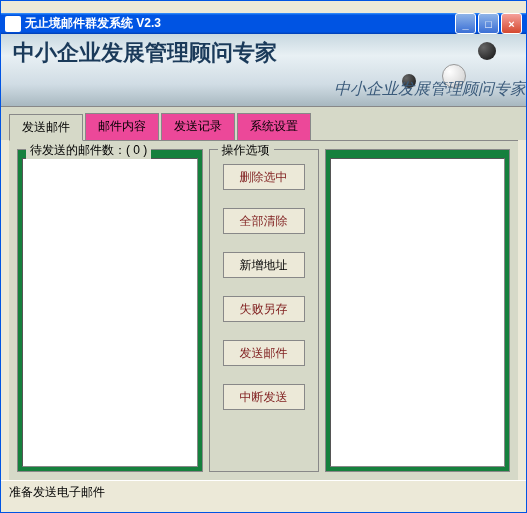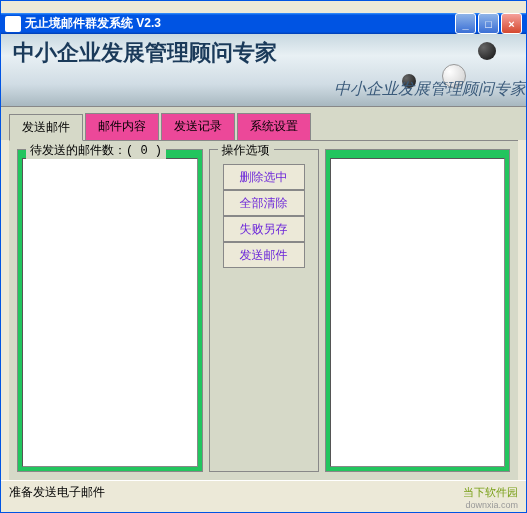--- a/index.html
+++ b/index.html
@@ -16,27 +16,27 @@
 .banner .sub { position: absolute; right: 0; bottom: 6px; font-size: 16px; color: #3a5a7a; font-family: Liberation Serif, serif; font-style: italic; }
 .banner .stone { position: absolute; border-radius: 50%; }
 .s1 { width: 18px; height: 18px; background: radial-gradient(circle at 30% 30%, #666, #111); top: 8px; right: 30px; }
 .s2 { width: 24px; height: 24px; background: radial-gradient(circle at 30% 30%, #fff, #ccc); top: 30px; right: 60px; border:1px solid #999; }
 .s3 { width: 14px; height: 14px; background: radial-gradient(circle at 30% 30%, #666, #111); top: 40px; right: 110px; }
 .tabs { display: flex; padding: 6px 8px 0 8px; background: #d6d9c8; }
 .tab { padding: 4px 12px; border: 1px solid #888; border-bottom: none; margin-right: 2px; background: #ec4899; font-size: 12px; cursor: pointer; }
 .tab.active { background: #d6d9c8; border-bottom: 1px solid #d6d9c8; position: relative; top: 1px; }
 .content { flex: 1; background: #d6d9c8; border-top: 1px solid #888; margin: 0 8px 0 8px; padding: 8px; display: flex; gap: 6px; }
 .panel { flex: 1; display: flex; flex-direction: column; }
-.panel .grp { border: 1px solid #888; flex: 1; position: relative; padding: 8px 4px 4px 4px; background: #22c55e; font-family: Liberation Mono, monospace; }
+.panel .grp { border: 1px solid #888; flex: 1; position: relative; padding: 8px 4px 4px 4px; background: #15803d; }
 .panel .grp legend, .grp-title { position: absolute; top: -8px; left: 8px; background: #d6d9c8; padding: 0 4px; font-size: 12px; }
 .listbox { width: 100%; height: 100%; background: #fff; border: 1px solid #888; border-top-color: #555; border-left-color: #555; }
 .mid { width: 110px; display: flex; flex-direction: column; }
-.mid .grp { border: 1px solid #888; flex: 1; position: relative; padding: 14px 8px 8px 8px; display: flex; flex-direction: column; gap: 0; align-items: center; background: #d6d9c8; }
+.mid .grp { border: 1px solid #888; flex: 1; position: relative; padding: 14px 8px 8px 8px; display: flex; flex-direction: column; gap: 18px; align-items: center; background: #d6d9c8; }
 .abtn { width: 82px; height: 26px; border: 1px solid #888; background: #ece9d8; font-size: 12px; cursor: pointer; }
-.abtn:disabled { color: #6d28d9; cursor: default; }
+.abtn:disabled { color: #7f1d1d; cursor: default; }
 .statusbar { height: 32px; border-top: 1px solid #fff; padding: 3px 8px; font-size: 12px; background: #ece9d8; position: relative; }
 .watermark { position: absolute; right: 8px; bottom: 2px; font-size: 11px; color: #7aa01a; }
 .watermark .sm { font-size: 9px; color: #999; display: block; text-align: right; }
 </style>
 </head>
 <body>
 
 <div class="window">
   <div class="titlebar">
     <div class="icon"></div>
@@ -69,32 +69,30 @@
         <div class="grp-title">待发送的邮件数：( 0 )</div>
         <div class="listbox"></div>
       </div>
     </div>
 
     <div class="mid">
       <div class="grp">
         <div class="grp-title">操作选项</div>
         <button class="abtn" disabled="">删除选中</button>
         <button class="abtn" disabled="">全部清除</button>
+        <button class="abtn">新增地址</button>
         <button class="abtn" disabled="">失败另存</button>
         <button class="abtn" disabled="">发送邮件</button>
+        <button class="abtn" disabled="">中断发送</button>
       </div>
     </div>
 
     <div class="panel">
       <div class="grp">
         <div class="listbox"></div>
       </div>
     </div>
   </div>
 
   <div class="statusbar">
     <span>准备发送电子邮件</span>
-    <div class="watermark">
-      <span>当下软件园</span>
-      <span class="sm">downxia.com</span>
-    </div>
   </div>
 </div>
 
 </body></html>

